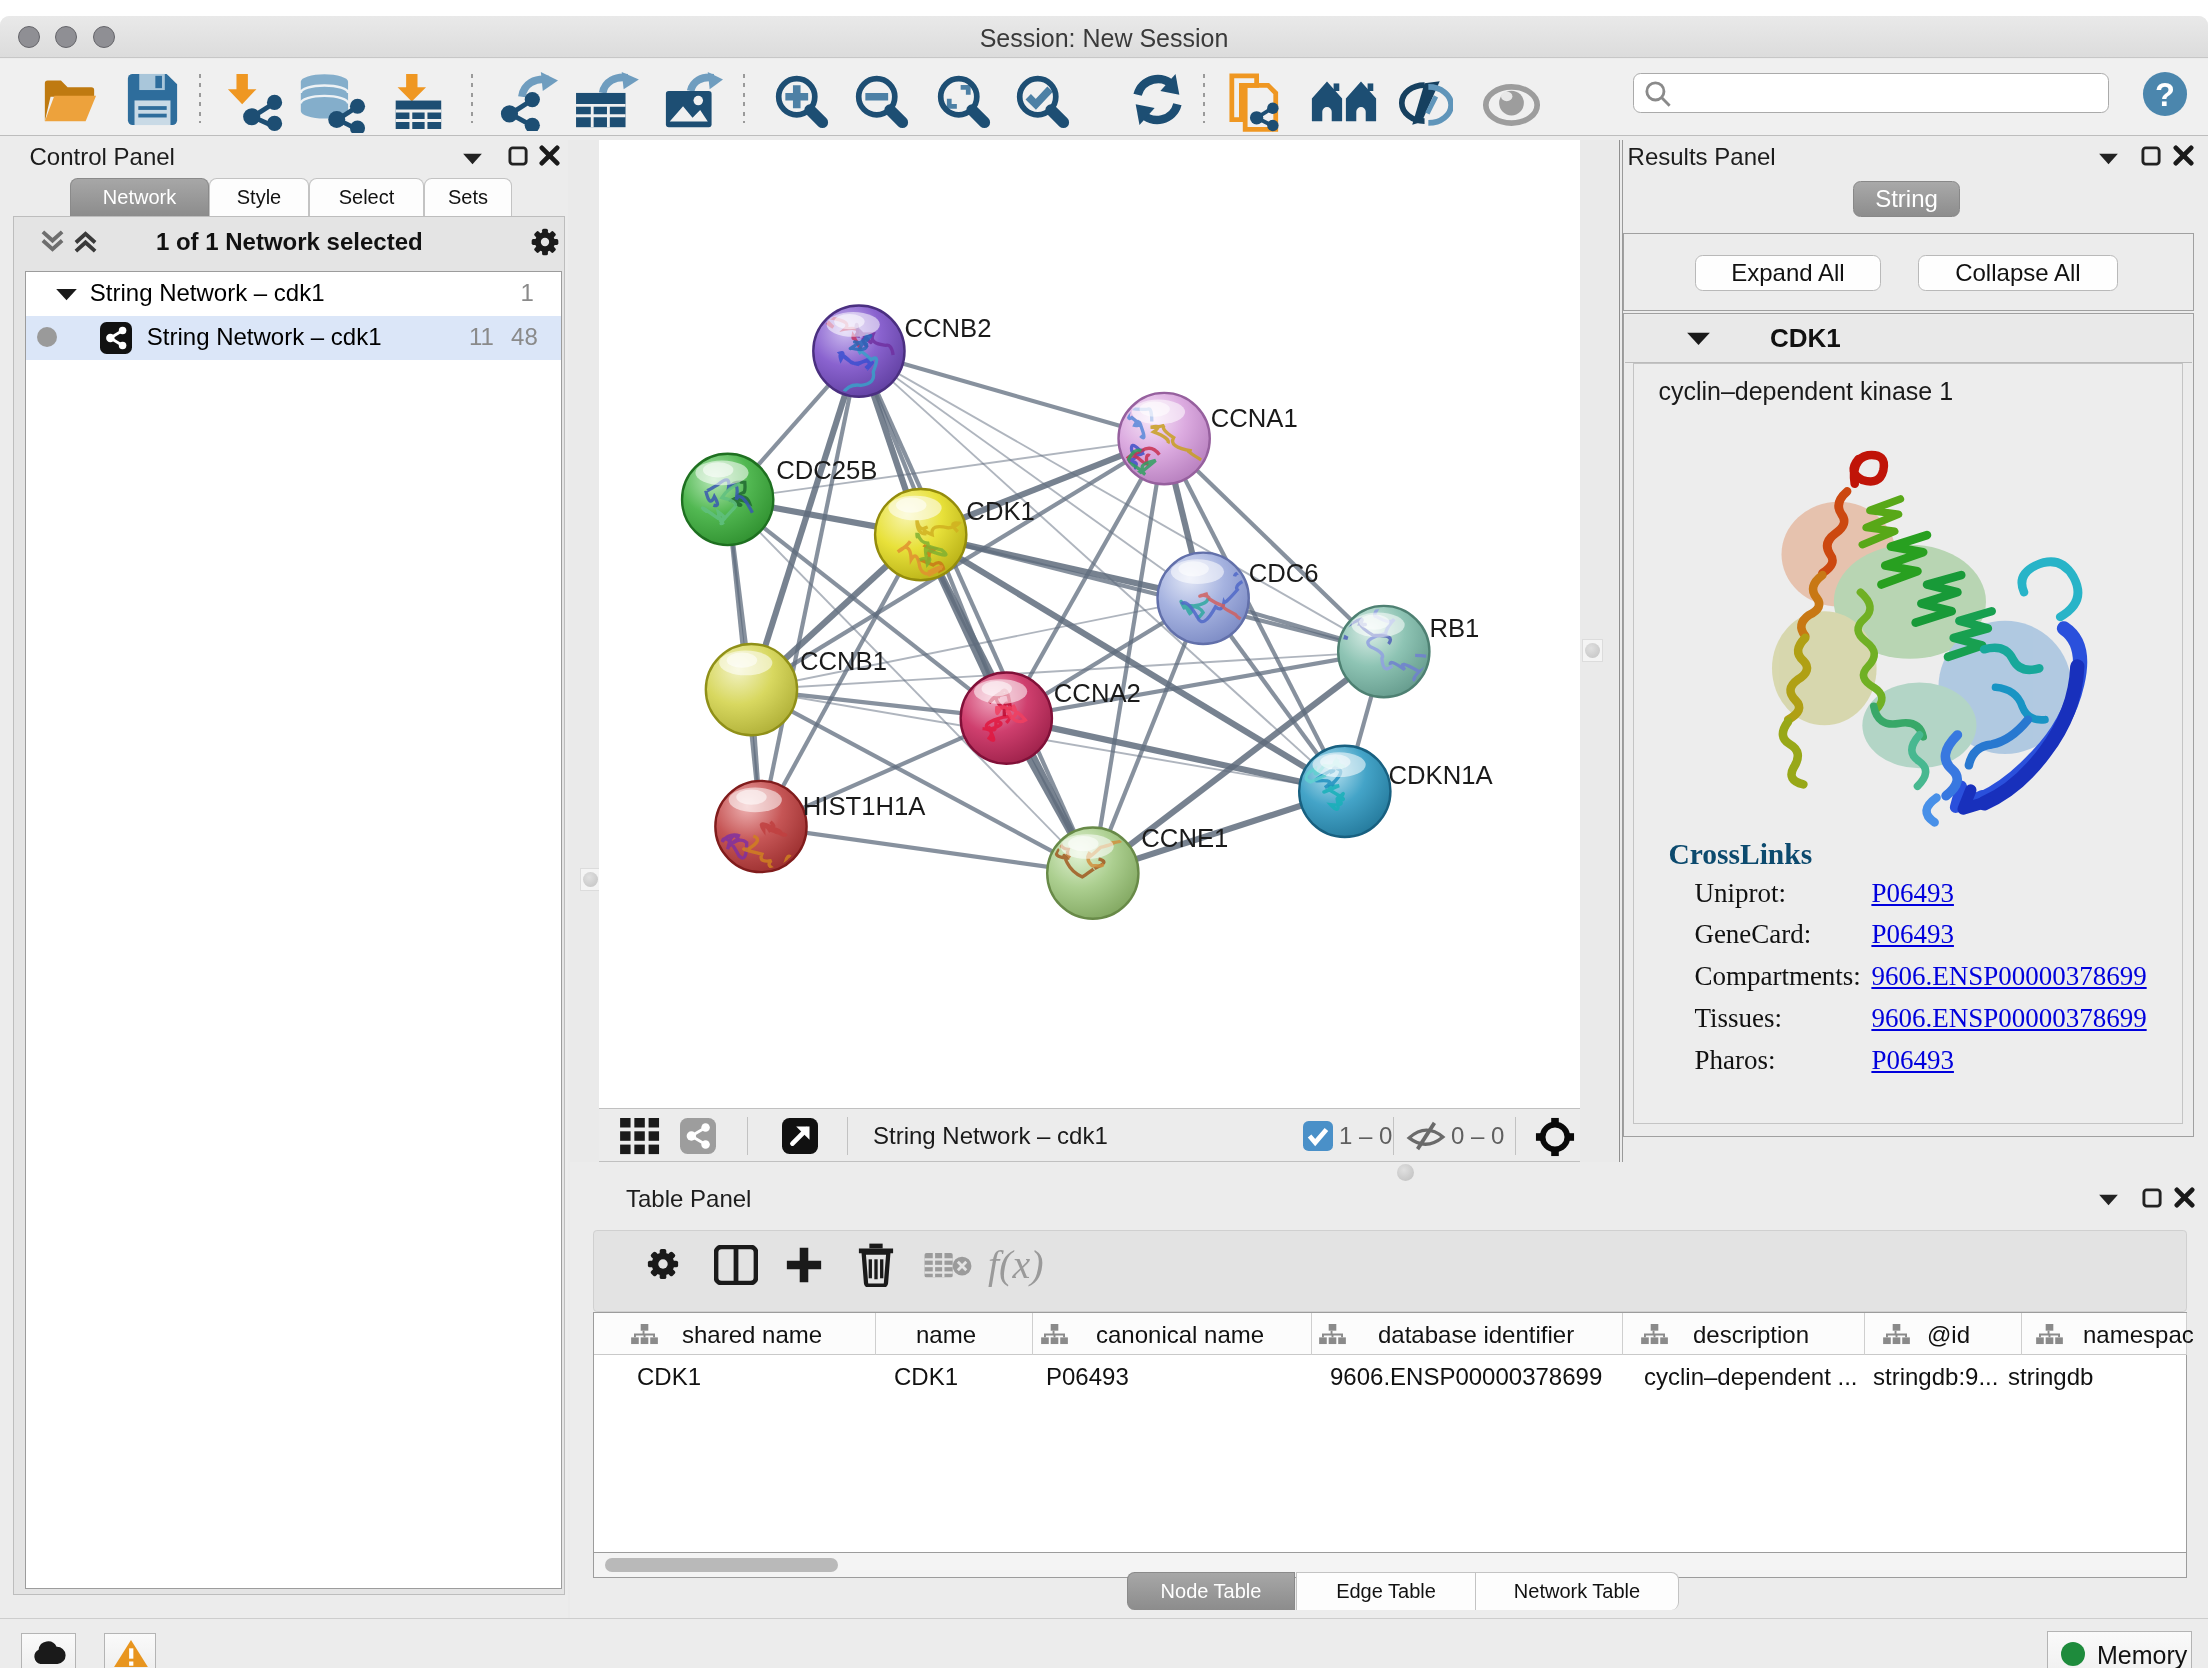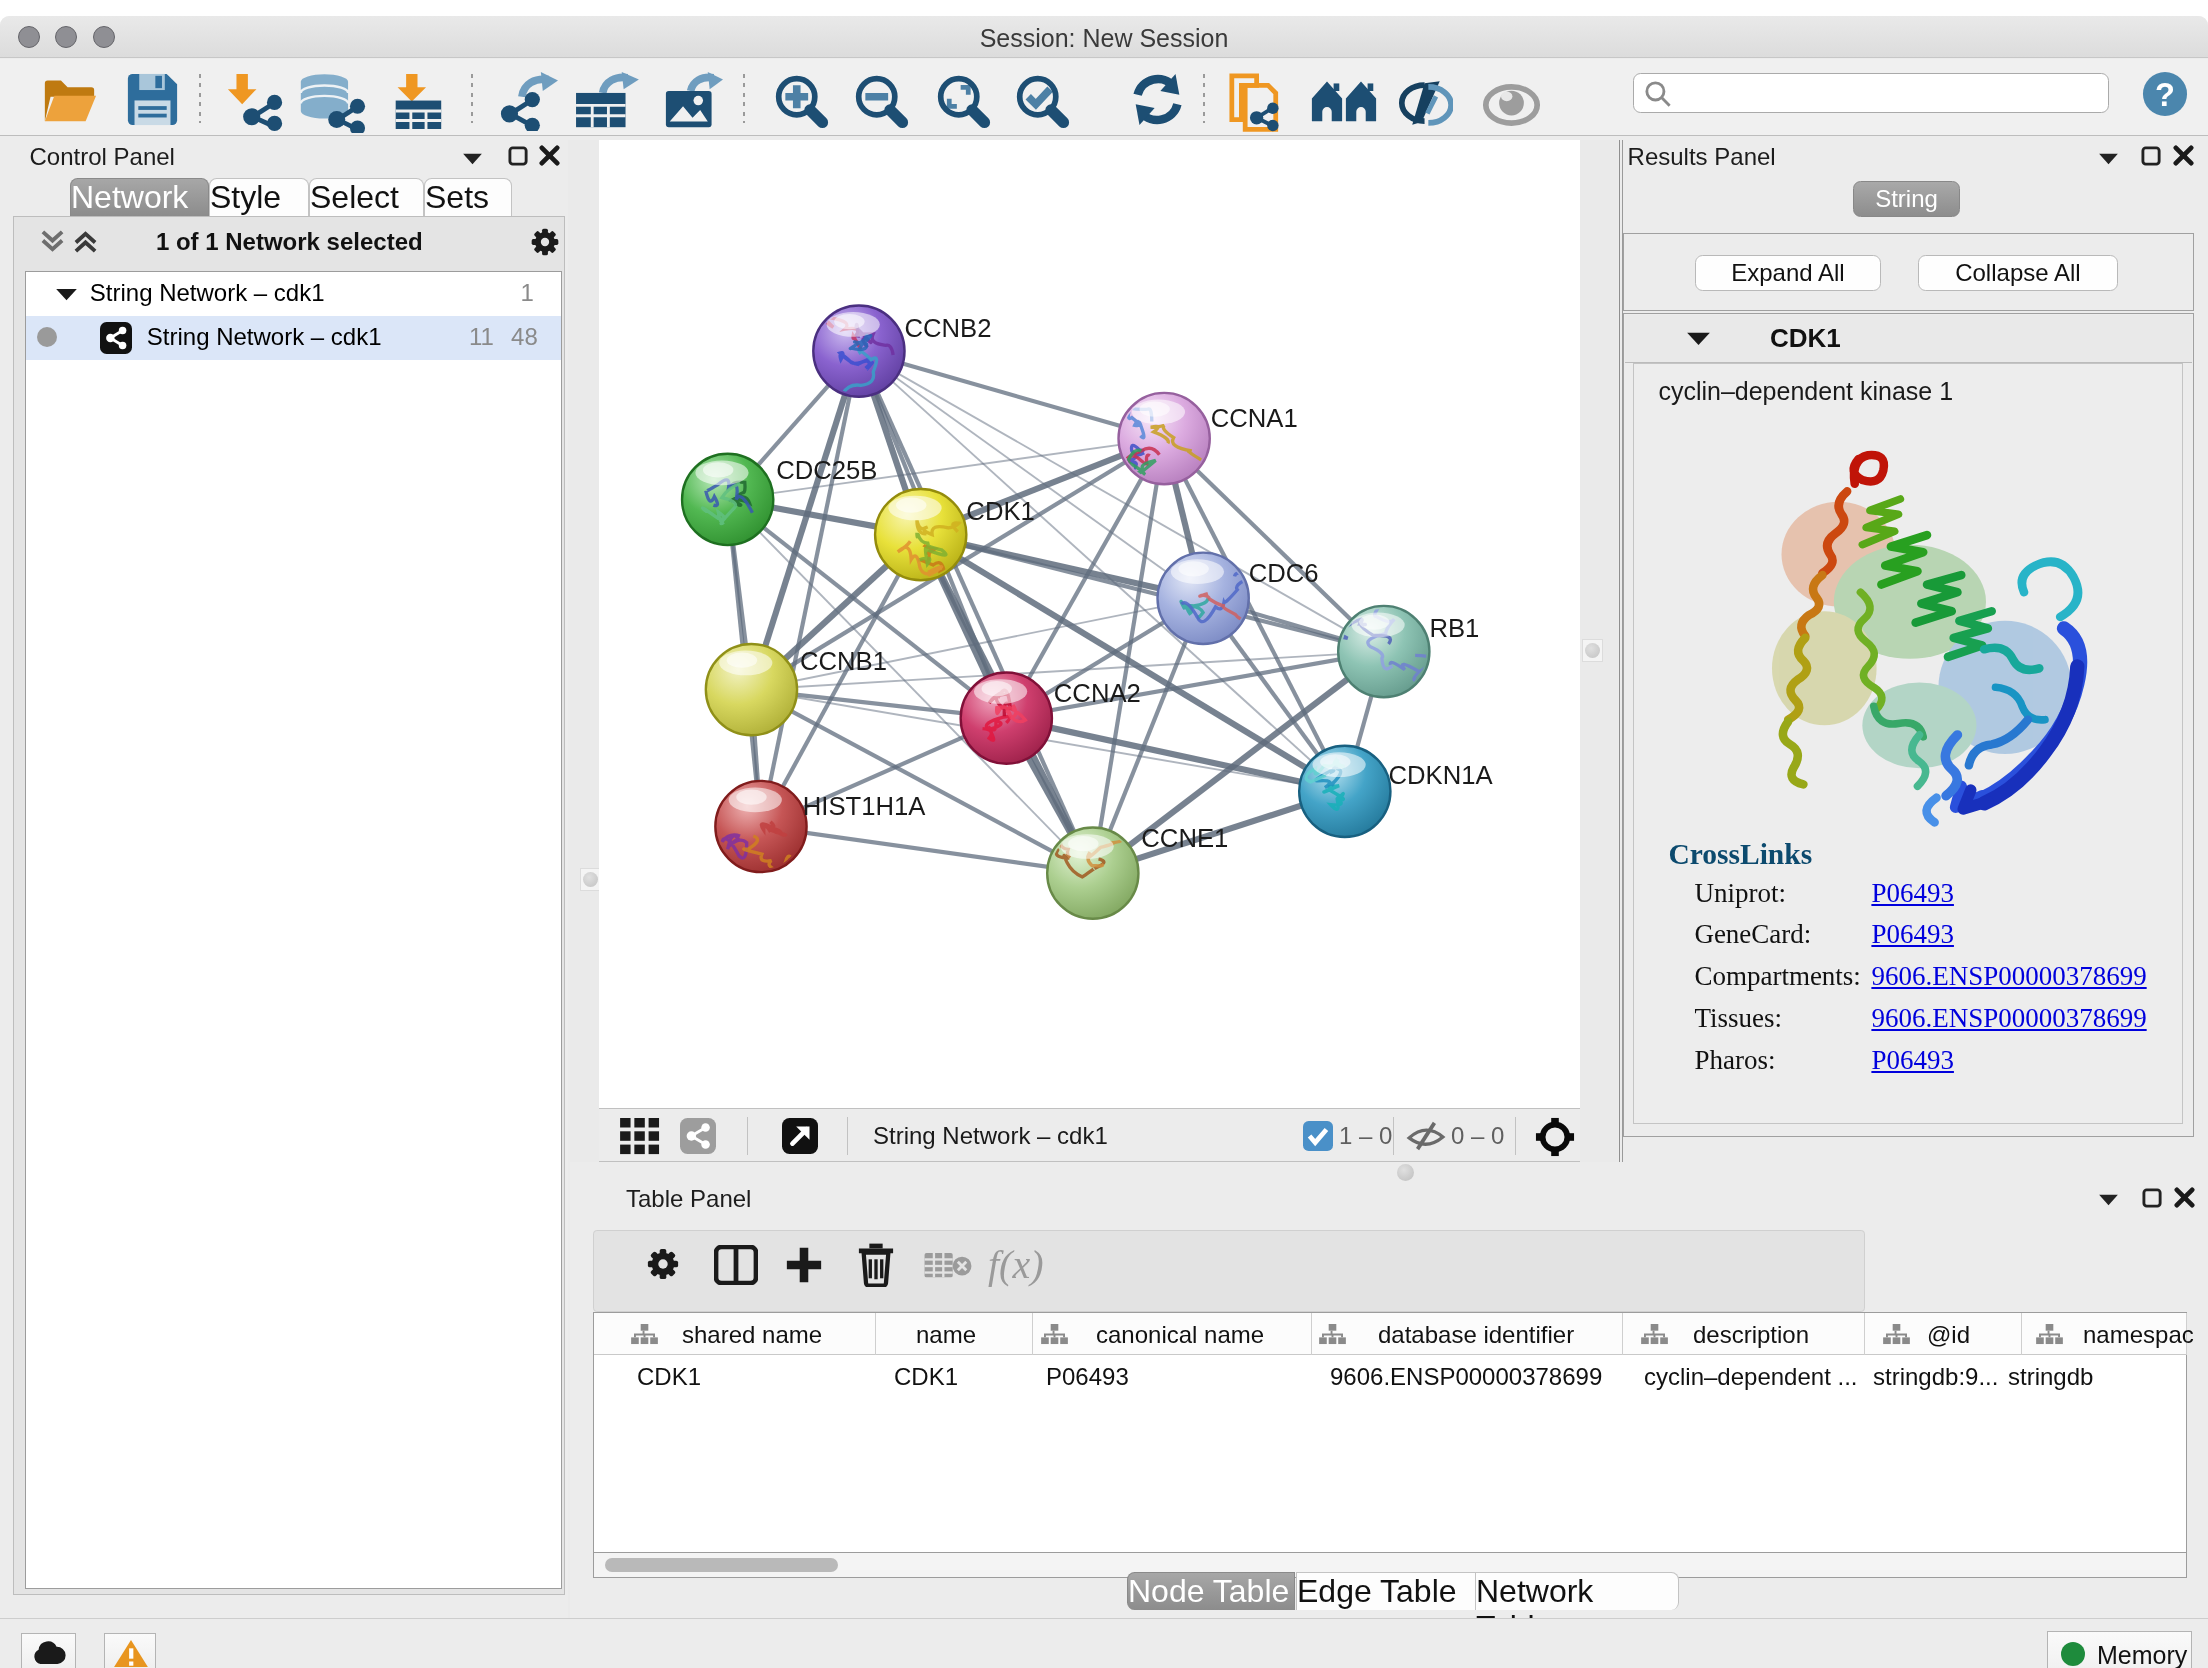--- a/index.html
+++ b/index.html
@@ -13,21 +13,21 @@
 
 #toolbar { position:absolute; left:0; top:43px; width:2208px; height:77px; background:#f0f0f0; border-bottom:1.9px solid #bdbdbd; }
 .tbi { position:absolute; top:13.3px; }
 .tsep { position:absolute; top:15px; width:1.9px; height:49px; background-image:repeating-linear-gradient(#9a9a9a 0 3.8px, transparent 3.8px 9.5px); }
 #searchbox { position:absolute; left:1633px; top:14.3px; width:476px; height:40px; background:#fff; border:1.9px solid #aaaaaa; border-radius:7.6px; }
 #searchbox svg { position:absolute; left:9.5px; top:5.7px; }
 
 .ptitle { font-size:24px; color:#1c1c1c; }
 
 #cpanel { position:absolute; left:0; top:124px; width:568px; height:1480px; background:#ececec; }
-.tab { position:absolute; height:38px; background:#fdfdfd; border:1px solid #c3c3c3; border-bottom:none; border-radius:7.6px 7.6px 0 0; font-size:32px; color:#111; text-align:left; line-height:36px; }
+.tab { position:absolute; height:38px; background:#fdfdfd; border:1px solid #c3c3c3; border-bottom:none; border-radius:7.6px 7.6px 0 0; font-size:20px; color:#111; text-align:center; line-height:36px; }
 .tabsel { background:linear-gradient(#a7a7a7,#8c8c8c); color:#fff; border-color:#8a8a8a; }
 #cpbox { position:absolute; left:13.3px; top:76px; width:552px; height:1379px; border:1px solid #bdbdbd; background:#e4e4e4; }
 #cpinfobar { position:absolute; left:0; top:0; width:100%; height:49px; }
 #cplist { position:absolute; left:10.5px; top:54px; width:537px; height:1318px; background:#fff; border:1px solid #9c9c9c; font-size:24px; }
 
 .vsplit { position:absolute; top:124px; width:31px; height:1480px; background:#eaeaea; }
 .handle { position:absolute; width:21px; height:23px; background:#f4f4f4; border:1px solid #dcdcdc; }
 .handle i { position:absolute; left:1.9px; top:2.9px; width:15px; height:15px; border-radius:50%; background:radial-gradient(circle at 40% 35%, #e0e0e0, #c2c2c2); display:block; }
 
 #netcanvas { position:absolute; left:599px; top:124px; width:981px; height:968px; background:#fff; }
@@ -37,21 +37,21 @@
 #rpanel { position:absolute; left:1619px; top:124px; width:590px; height:1022px; background:#ececec; border-left:1px solid #8f8f8f; }
 #rbox1 { position:absolute; left:2.9px; top:93px; width:571px; height:78px; border:1px solid #a0a0a0; background:#ececec; }
 #rbox2 { position:absolute; left:2.9px; top:173px; width:571px; height:824px; border:1px solid #a0a0a0; background:#ececec; }
 .rbtn { position:absolute; top:21px; height:36px; background:#fefefe; border:1px solid #b9b9b9; border-radius:7.6px; font-size:24px; text-align:center; line-height:34px; color:#111; }
 #cdk1hdr { position:absolute; left:1px; top:1px; width:567px; height:48px; background:#e9e9e9; border-bottom:1px solid #bbb; }
 #cdk1body { position:absolute; left:9.5px; top:49px; width:550px; height:761px; background:#ededed; border:1px solid #c4c4c4; }
 .serif { font-family:"Liberation Serif", serif; }
 .xlink { color:#0000dd; text-decoration:underline; }
 
 #tpanel { position:absolute; left:570px; top:1146px; width:1639px; height:457px; background:#ececec; }
-#ttoolbar { position:absolute; left:23px; top:68px; width:1272px; height:82px; background:#e3e3e3; border:1px solid #d0d0d0; border-radius:3.8px; }
+#ttoolbar { position:absolute; left:23px; top:68px; width:1594px; height:82px; background:#e3e3e3; border:1px solid #d0d0d0; border-radius:3.8px; }
 #ttable { position:absolute; left:23px; top:150px; width:1594px; height:241px; background:#fff; border:1px solid #9c9c9c; }
 #thead { position:absolute; left:0; top:0; width:100%; height:42px; background:#fcfcfc; border-bottom:1px solid #c9c9c9; font-size:24px; }
 .th { position:absolute; top:0; height:42px; border-right:1px solid #cfcfcf; }
 .thlab { position:absolute; top:7.6px; font-size:24px; color:#111; }
 #tscroll { position:absolute; left:23px; top:391px; width:1594px; height:25px; background:#f4f4f4; border:1px solid #9c9c9c; border-top:none; }
 #tthumb { position:absolute; left:11.4px; top:4.8px; width:233px; height:14.3px; background:#b9b9b9; border-radius:7.6px; }
 
 #bottombar { position:absolute; left:0; top:1602px; width:2208px; height:67px; background:#ececec; border-top:1.9px solid #cdcdcd;text-align:right; }
 .bbtn { position:absolute; top:14.3px; height:38px; background:linear-gradient(#fafafa,#efefef); border:1.9px solid #b4b4b4; }
 </style>

